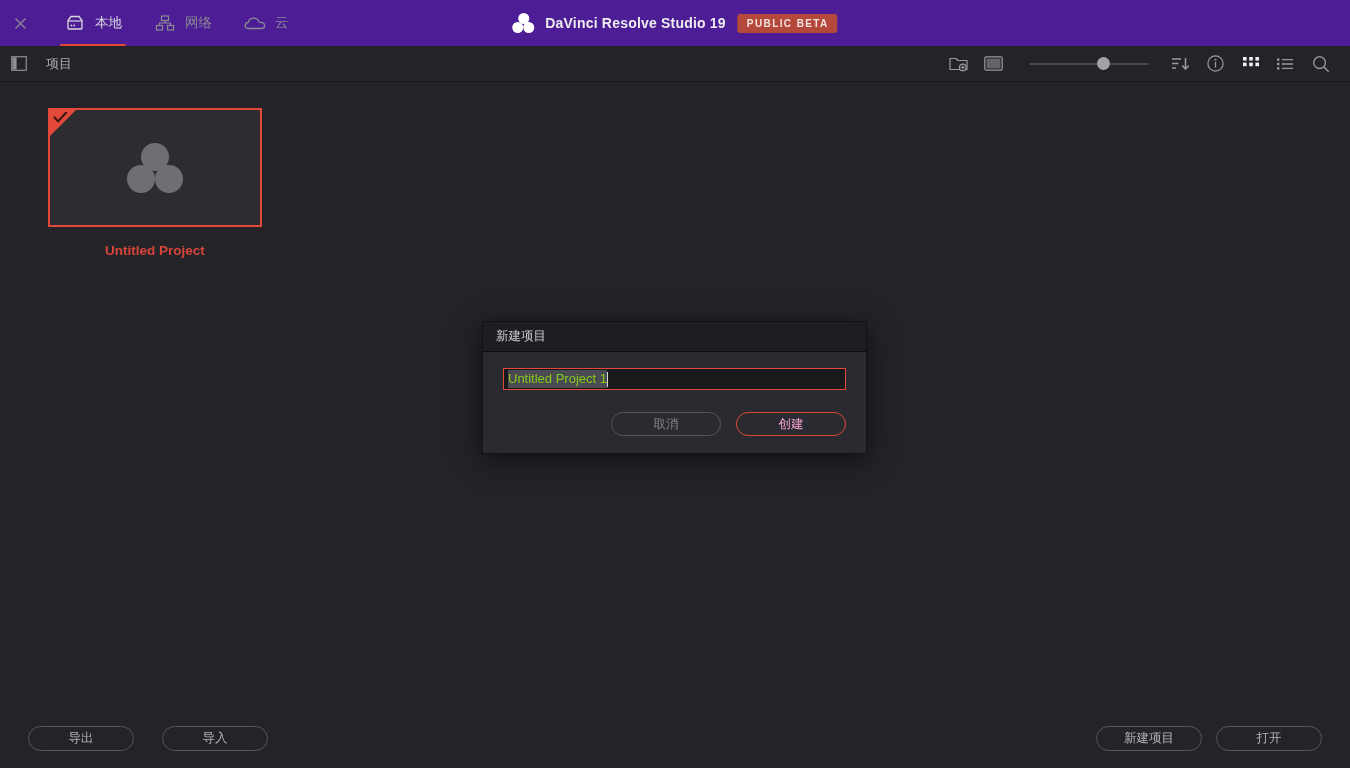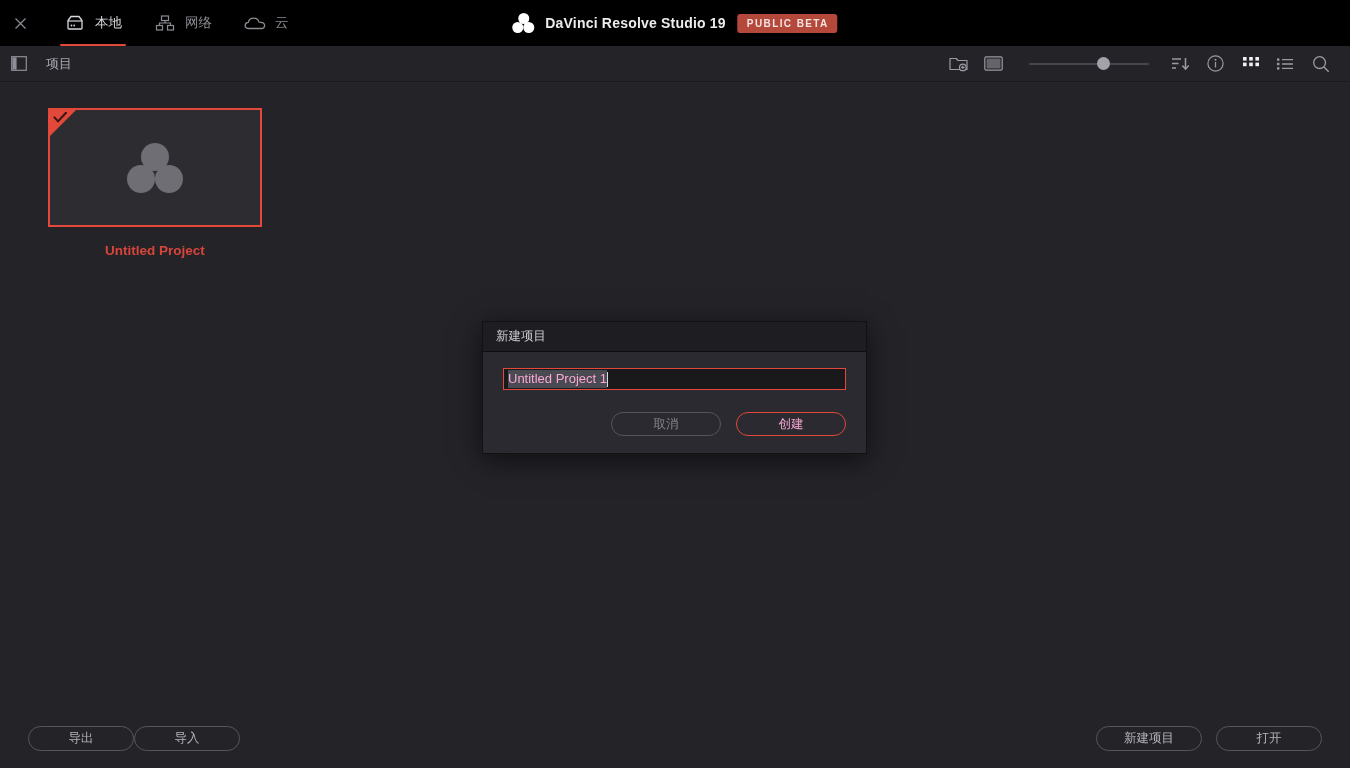--- a/index.html
+++ b/index.html
@@ -8,21 +8,21 @@
     background: #232328;
     font-family: "Liberation Sans", "DejaVu Sans", sans-serif;
     overflow: hidden;
     -webkit-font-smoothing: antialiased;
   }
   #app { position: relative; width: 1350px; height: 768px; background: #232328; }
 
   
   .topbar {
     position: absolute; left: 0; top: 0; width: 1350px; height: 46px;
-    background: #000000;
+    background: #4c1d95;
     display: flex; align-items: center;
   }
   .close-btn {
     width: 40px; height: 46px; display: flex; align-items: center; justify-content: center;
     color: #8a8a92; cursor: pointer;
   }
   .close-btn svg { display: block; }
 
   .tabs { display: flex; align-items: stretch; height: 46px; margin-left: 8px; }
   .tab {
@@ -114,21 +114,21 @@
   .bottombar {
     position: absolute; left: 0; bottom: 0; width: 1350px; height: 60px;
     display: flex; align-items: center; padding: 0 28px;
   }
   .pill {
     height: 25px; min-width: 106px; padding: 0 18px;
     border: 1px solid #55555f; border-radius: 13px; background: transparent;
     color: #b3b3bb; font-size: 12.5px; font-family: inherit;
     display: flex; align-items: center; justify-content: center; cursor: pointer;
   }
-  .bottom-left { display: flex; gap: 0; }
+  .bottom-left { display: flex; gap: 28px; }
   .bottom-right { display: flex; gap: 14px; margin-left: auto; }
 
   
   .dialog {
     position: absolute; left: 482px; top: 321px; width: 385px;
     background: #2a2a30; border: 1px solid #121214;
     box-shadow: 0 6px 26px rgba(0,0,0,.55);
   }
   .dialog-header {
     height: 30px; background: #1e1e22; border-bottom: 1px solid #0e0e10;
@@ -136,21 +136,21 @@
     color: #c9c9d1; font-size: 12.5px;
   }
   .dialog-body { padding: 16px 20px 17px 20px; }
   .name-input-wrap { position: relative; }
   .name-input {
     width: 100%; height: 22px; background: #19191c;
     border: 1px solid #e2493b; color: #d5d5dc;
     font-family: inherit; font-size: 13px; padding: 0 4px;
     display: flex; align-items: center;
   }
-  .sel-text { background: #4a4a52; color: #f9a8d4; padding: 1px 0 2px 0; }
+  .sel-text { background: #4a4a52; color: #84cc16; padding: 1px 0 2px 0; }
   .caret {
     display: inline-block; width: 1px; height: 15px; background: #d8d8de;
     vertical-align: middle; margin-left: 0px;
   }
   .dialog-actions {
     display: flex; justify-content: flex-end; gap: 15px; margin-top: 22px;
   }
   .dlg-btn {
     height: 24px; width: 110px; border-radius: 12px; background: transparent;
     border: 1px solid #55555f; color: #86868f; font-size: 12.5px; font-family: inherit;

